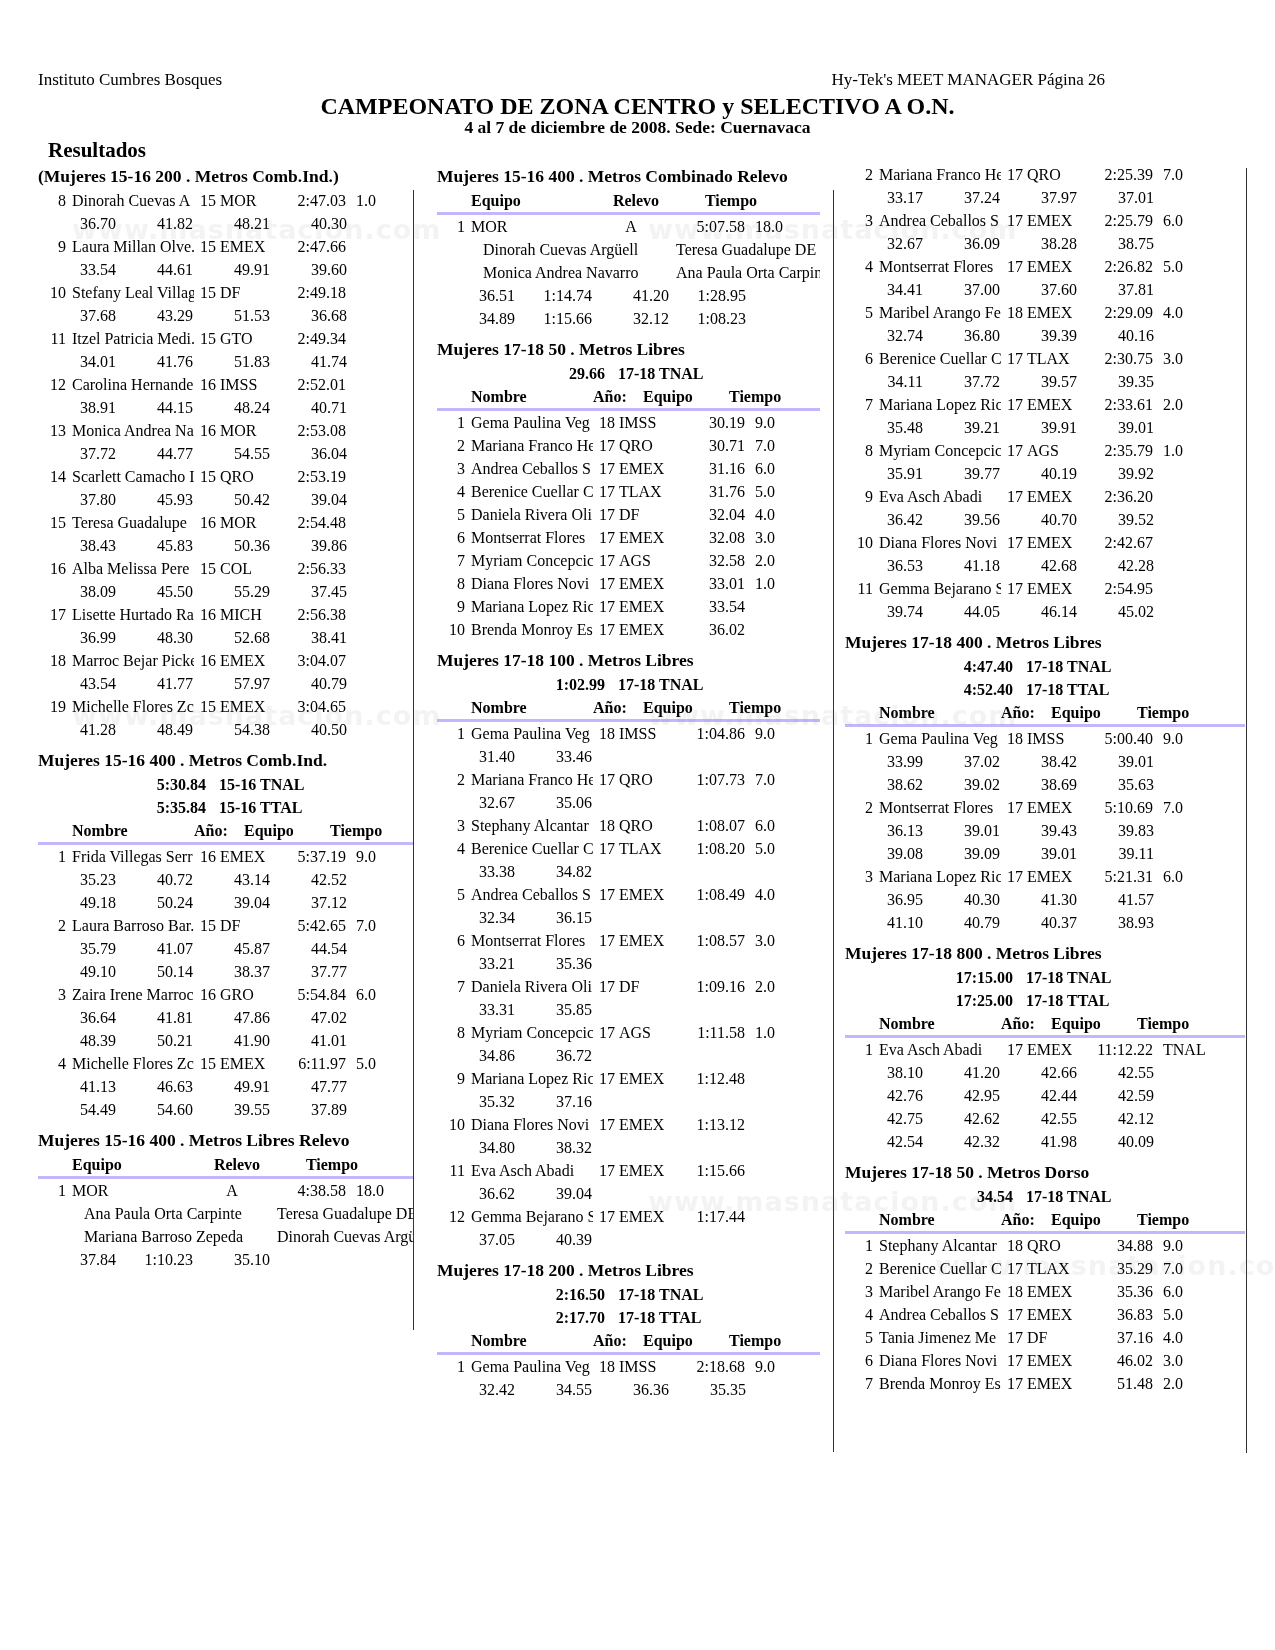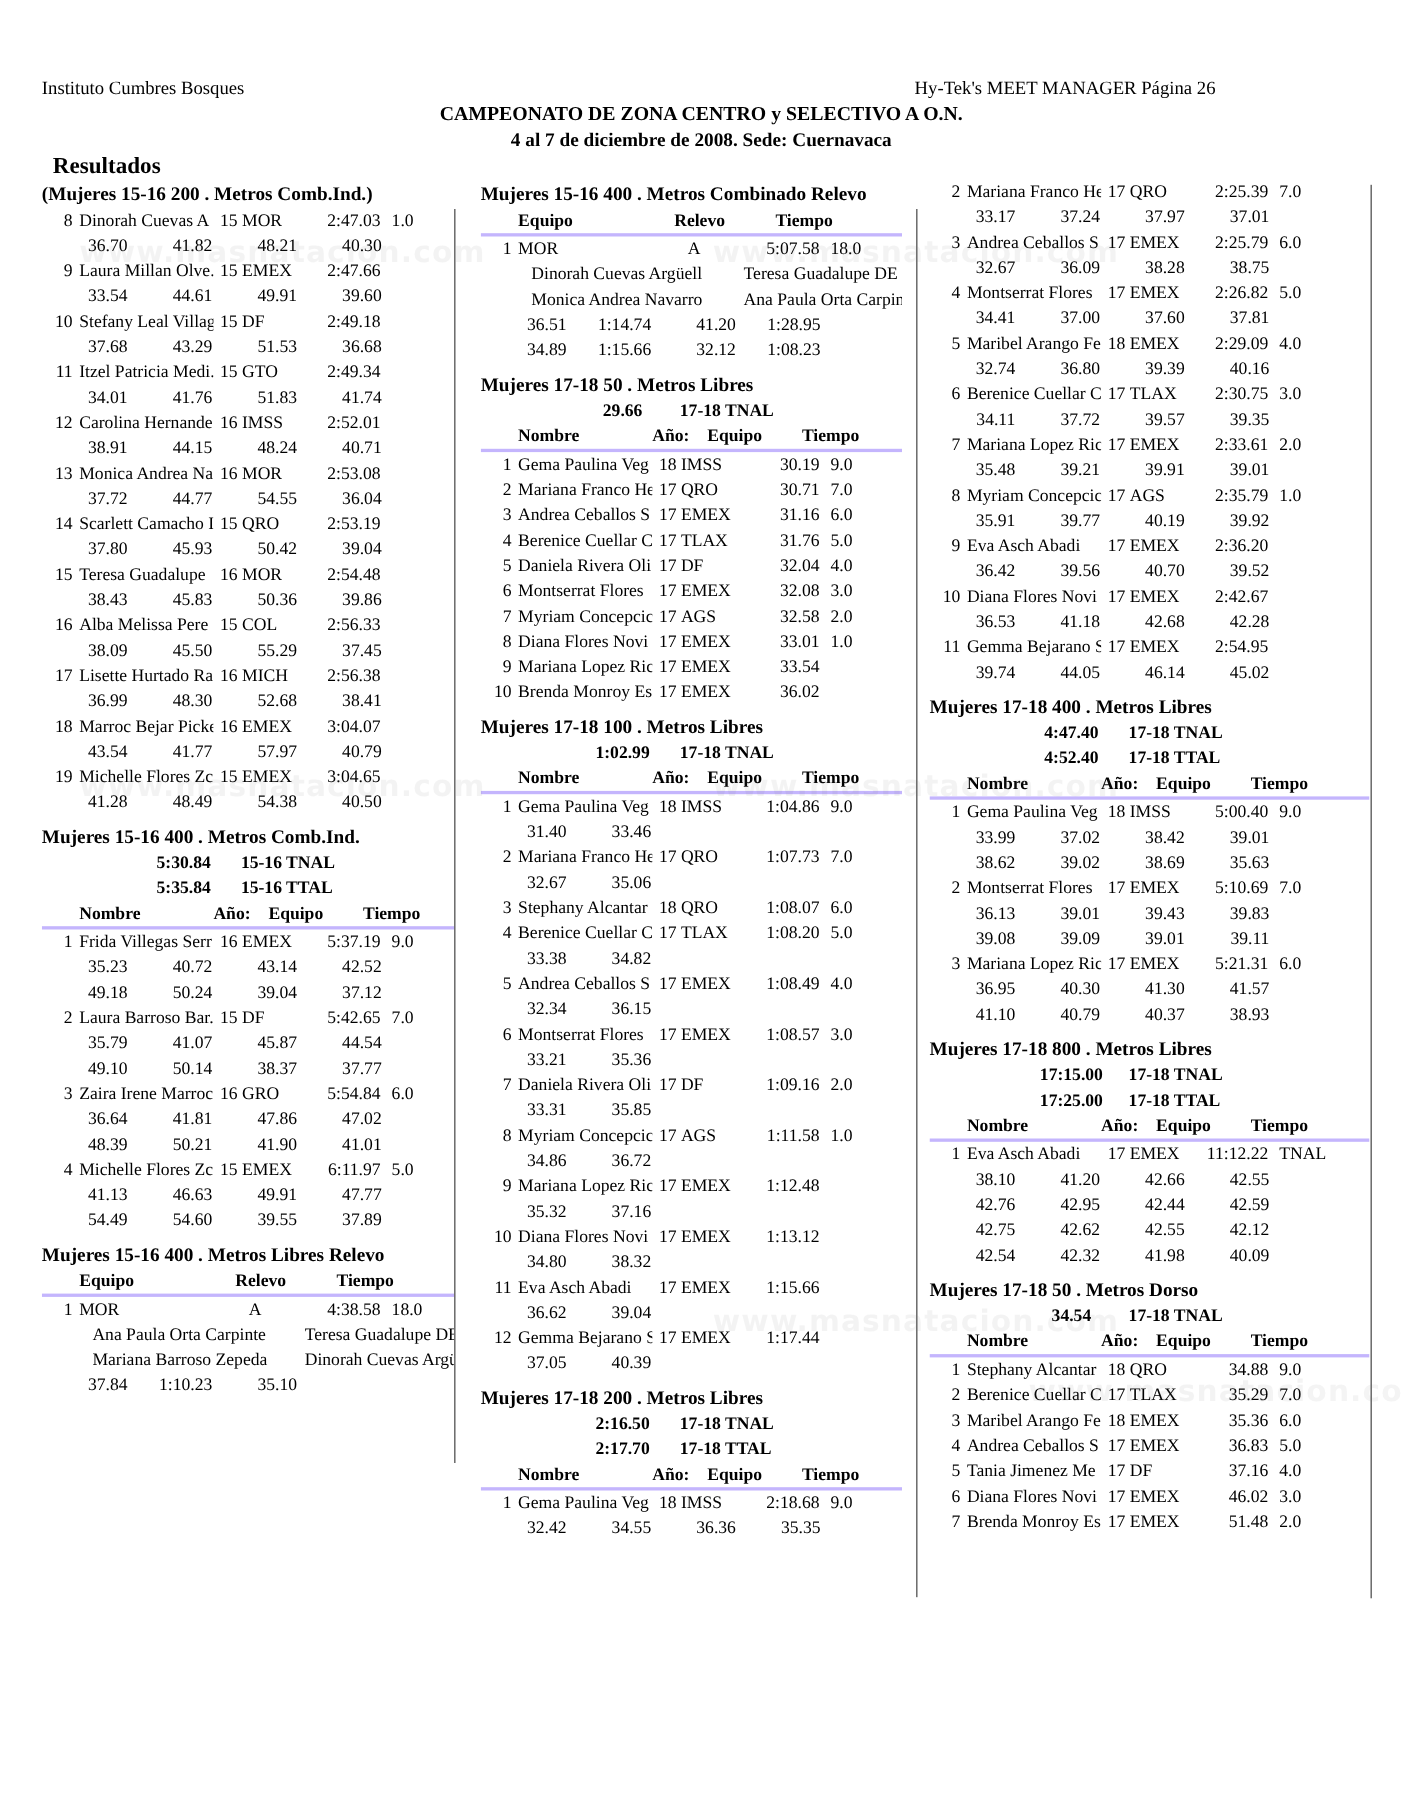--- a/index.html
+++ b/index.html
@@ -2,40 +2,40 @@
 <html><head>
 <meta charset="utf-8">
 <style>
   html,body { margin:0; padding:0; background:#fff; }
   .page { position:relative; width:1275px; height:1650px; background:#fff;
           font-family:"Liberation Serif", serif; color:#000; overflow:hidden; }
 
   .page-header-row { position:absolute; top:70px; left:38px; right:170px;
                      display:flex; justify-content:space-between; font-size:17px; }
   .doc-title    { position:absolute; top:93px;  left:0; width:1275px; text-align:center;
-                  font-weight:bold; font-size:18px; }
+                  font-weight:bold; font-size:24px; }
   .doc-subtitle { position:absolute; top:117px; left:0; width:1275px; text-align:center;
                   font-weight:bold; font-size:17.5px; }
   .doc-results  { position:absolute; top:138px; left:0; width:1240px; text-align:left;
                   font-weight:bold; font-size:21px;padding-left:48px; }
 
   .columns { position:absolute; top:163px; left:38px; display:flex; }
   .col { overflow:hidden; }
   .col-1 { width:375px; margin-right:24px; }
   .col-2 { width:383px; margin-right:25px; }
   .col-3 { width:400px; }
 
   .event-title { font-size:17.5px; font-weight:bold; height:26px; line-height:26px;
                  margin-top:6px; white-space:nowrap; }
   .section:first-child .event-title { margin-top:0; }
 
   .row { height:23px; line-height:23px; font-size:16px; white-space:nowrap; }
 
   .record-row { display:grid; grid-template-columns:90px 78px auto; font-weight:bold; }
-  .record-row .rtime { text-align:center; }
+  .record-row .rtime { text-align:right; }
   .record-row .rlabel { padding-left:13px; }
 
   .thead { display:flex; font-weight:bold; border-bottom:3px solid #c4b5fd; }
   .th-sp { width:34px; }
   .th-a  { width:122px; }
   .th-b  { width:50px; }
   .th-c  { width:86px; }
   .th-eq { width:120px; }
   .th-rel{ width:90px; text-align:center; }
   .th-tm { width:100px; text-align:center; }

